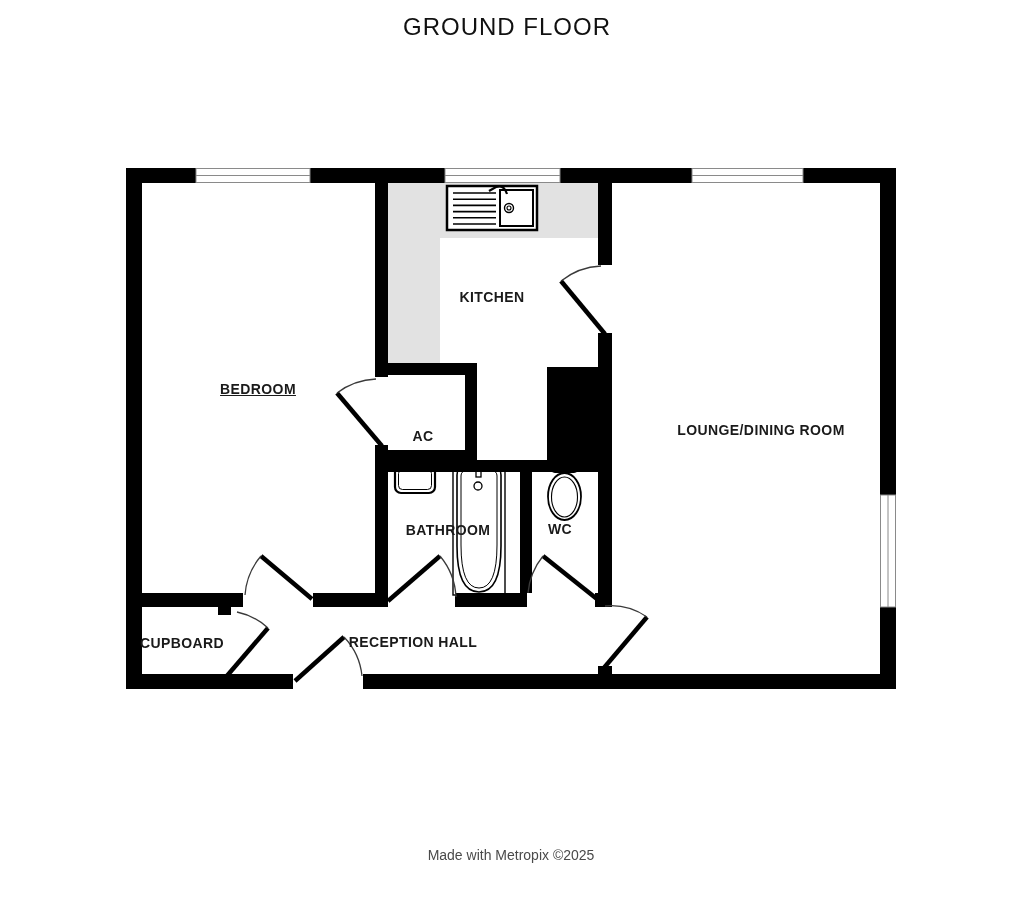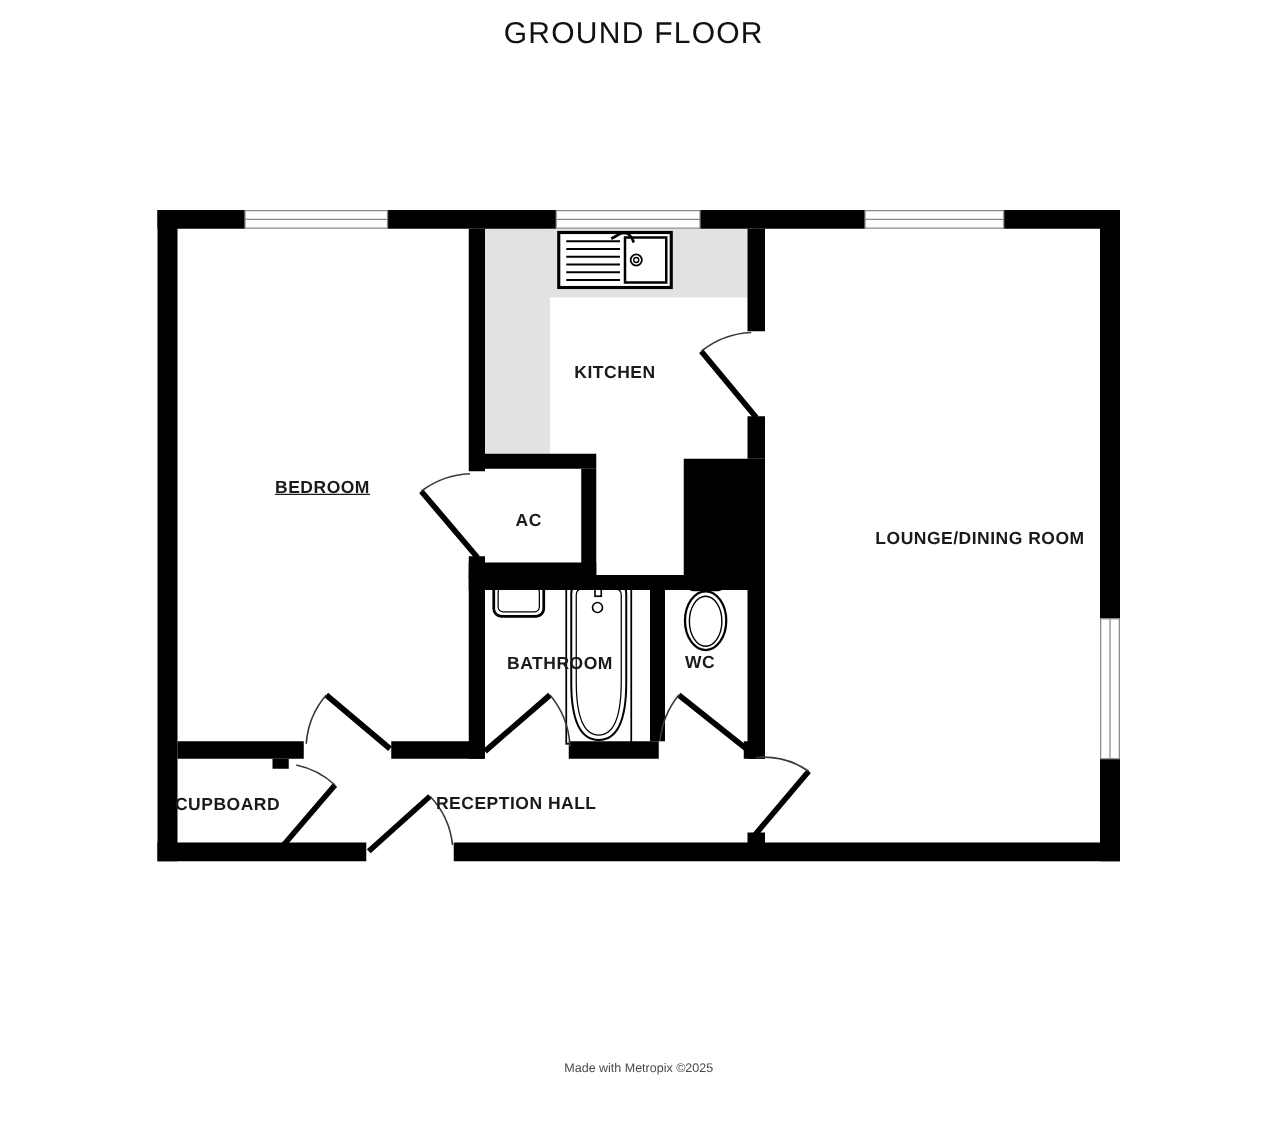--- a/index.html
+++ b/index.html
@@ -19,21 +19,21 @@
     position:absolute;transform:translate(-50%,-50%);
     font-weight:bold;font-size:14px;letter-spacing:.4px;
     color:var(--label-text,#1a1a1a);white-space:nowrap;
   }
   .title{
     position:absolute;transform:translate(-50%,-50%);
     font-size:24px;font-weight:400;letter-spacing:1px;color:#111;white-space:nowrap;
   }
   .credit{
     position:absolute;transform:translate(-50%,-50%);
-    font-size:10px;color:#4a4a4a;white-space:nowrap;
+    font-size:14px;color:#4a4a4a;white-space:nowrap;
   }
 </style>
 </head>
 <body>
 
 <div id="stage">
 
   <div class="title" style="left:507px;top:27px;">GROUND FLOOR</div>
 
   <svg id="plan-svg" width="1024" height="899" viewBox="0 0 1024 899">
@@ -164,21 +164,21 @@
       <path class="arc" d="M561,281 A69,69 0 0 1 601,266"></path>
     </g>
     <g>
       <line class="leaf" x1="382" y1="446" x2="337" y2="393"></line>
       <path class="arc" d="M337,393 A69,69 0 0 1 376,379"></path>
     </g>
   </svg>
 
   <div class="label" style="left:258px;top:389px;text-decoration:underline;">BEDROOM</div>
   <div class="label" style="left:492px;top:273px;margin-top:24px;">KITCHEN</div>
-  <div class="label" style="left:423px;top:416px;">AC</div>
-  <div class="label" style="left:784px;top:430px;">LOUNGE/DINING ROOM</div>
+  <div class="label" style="left:423px;top:436px;">AC</div>
+  <div class="label" style="left:761px;top:430px;">LOUNGE/DINING ROOM</div>
   <div class="label" style="left:448px;top:530px;">BATHROOM</div>
   <div class="label" style="left:560px;top:529px;">WC</div>
   <div class="label" style="left:182px;top:643px;text-align:right;">CUPBOARD</div>
   <div class="label" style="left:413px;top:642px;text-align:center;">RECEPTION HALL</div>
 
   <div class="credit" style="left:511px;top:855px;">Made with Metropix ©2025</div>
 </div>
 
 </body></html>

